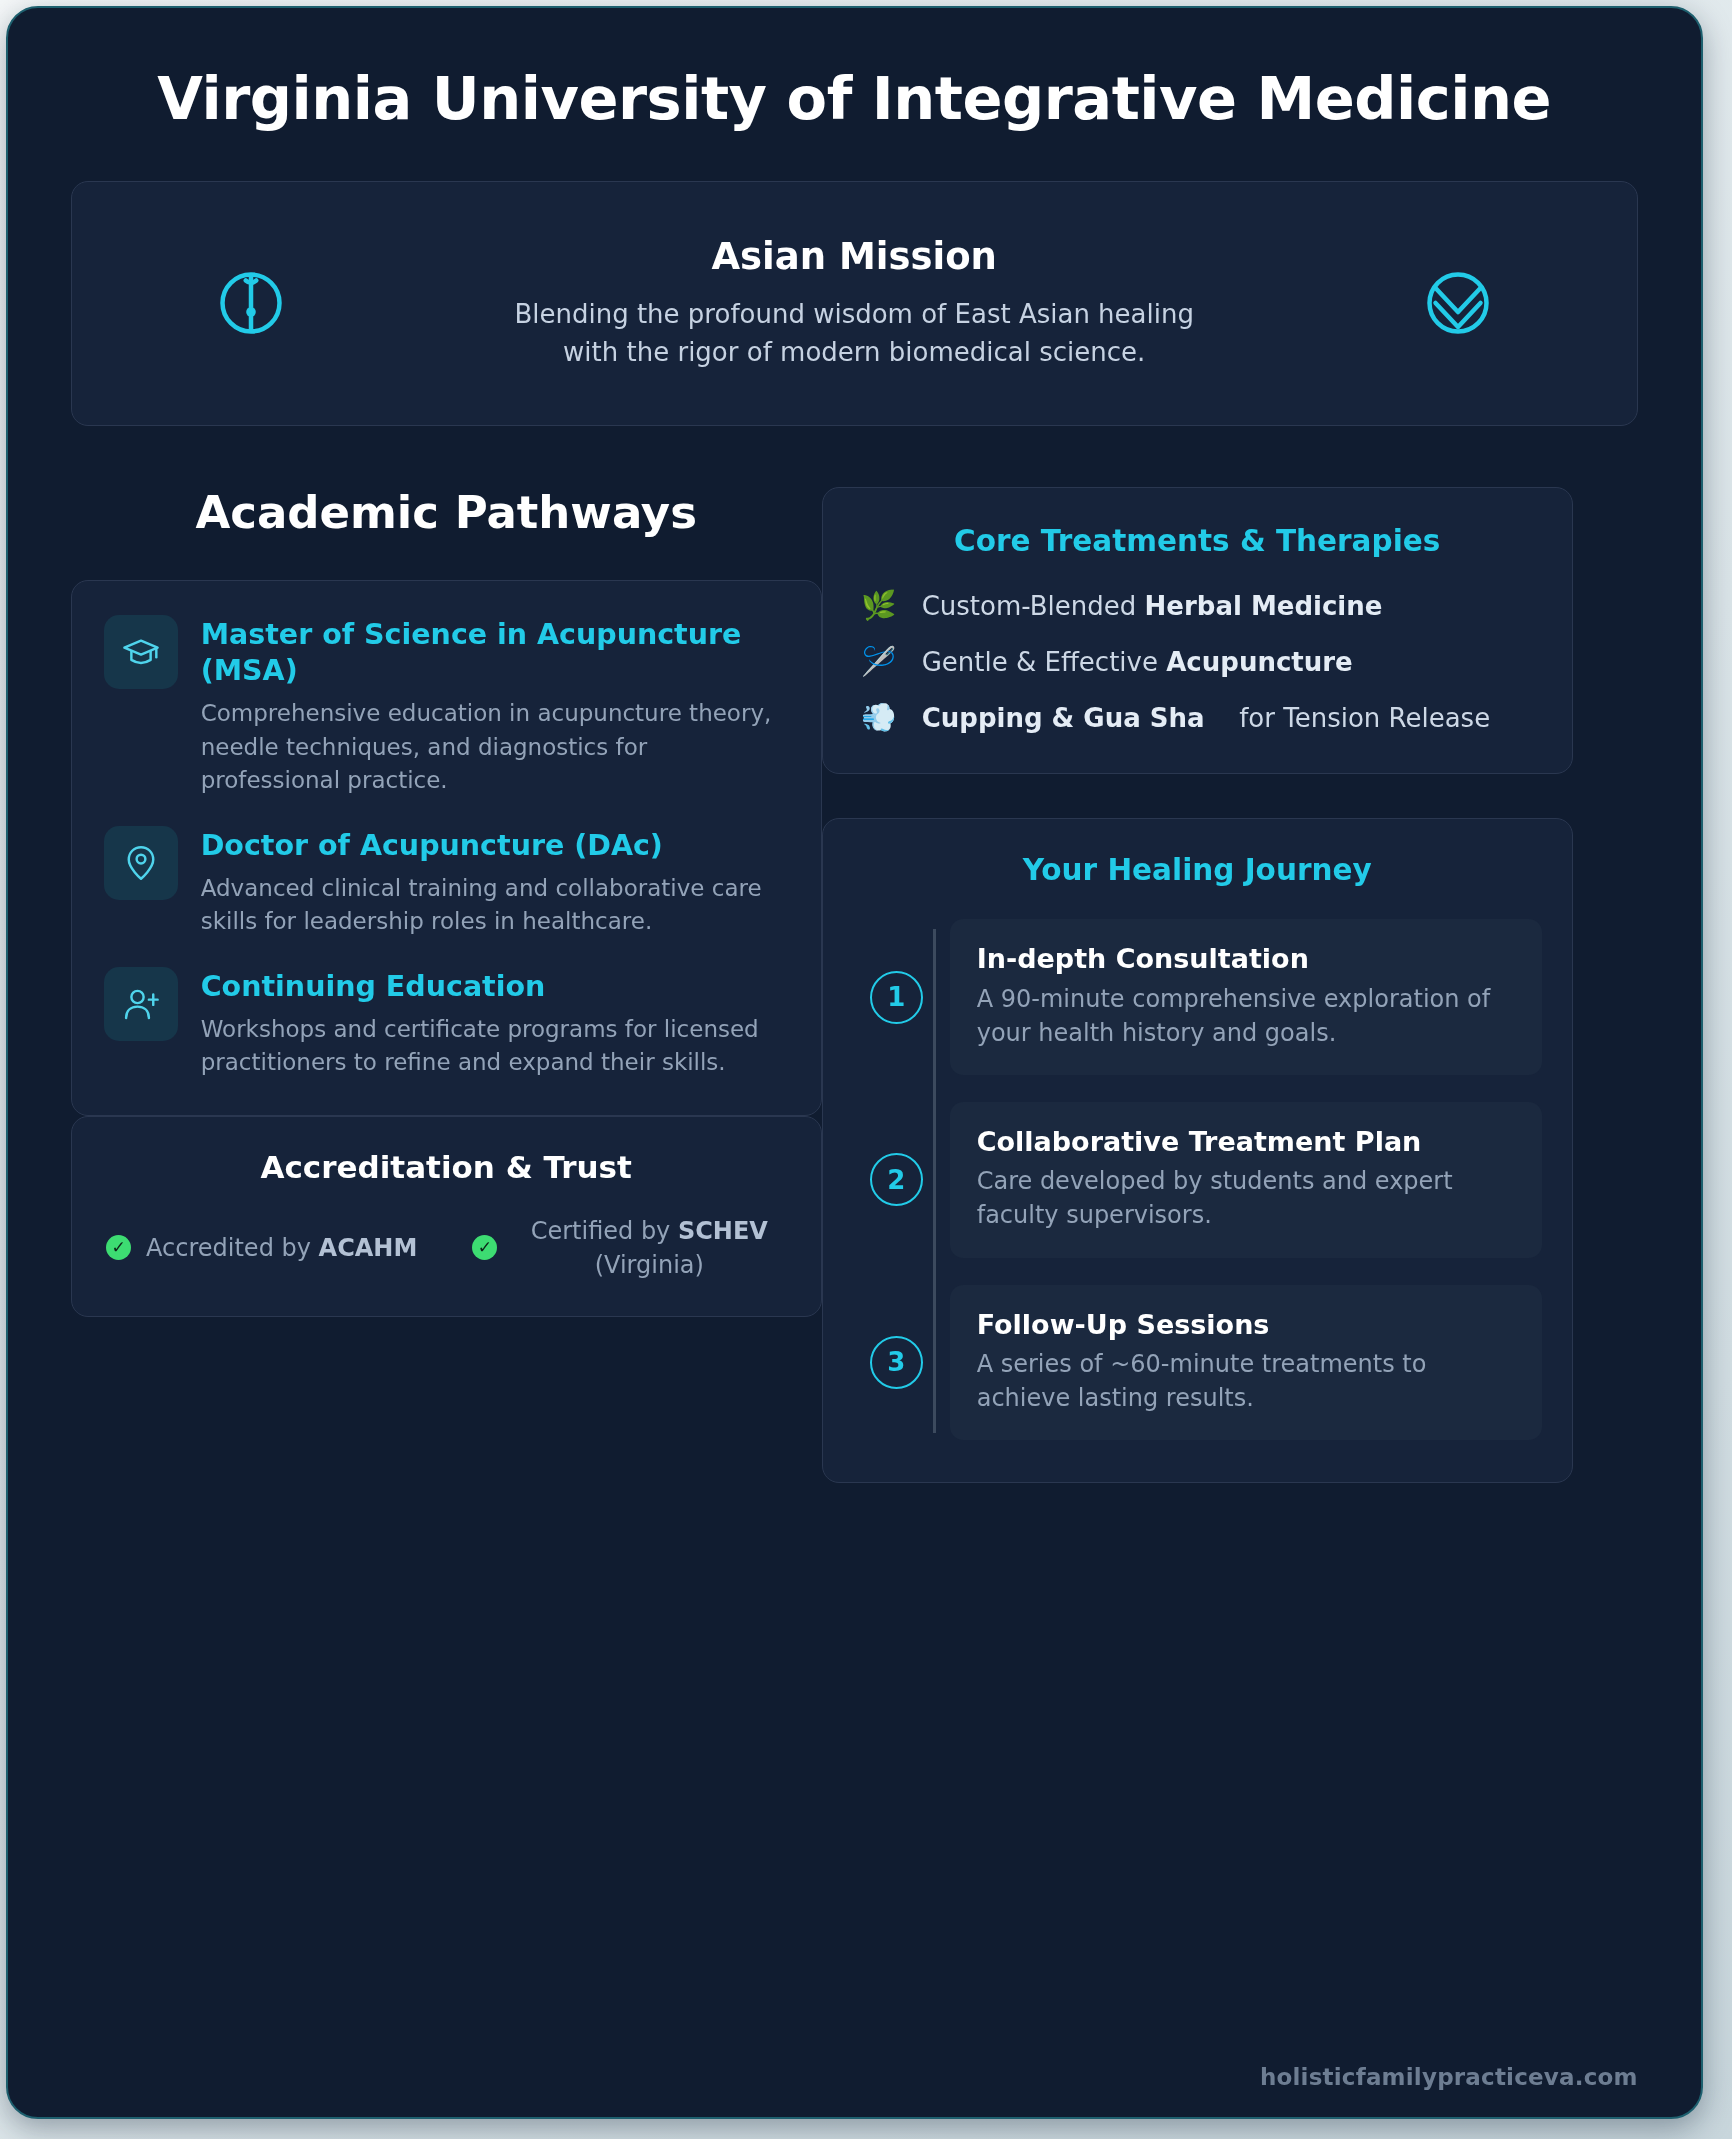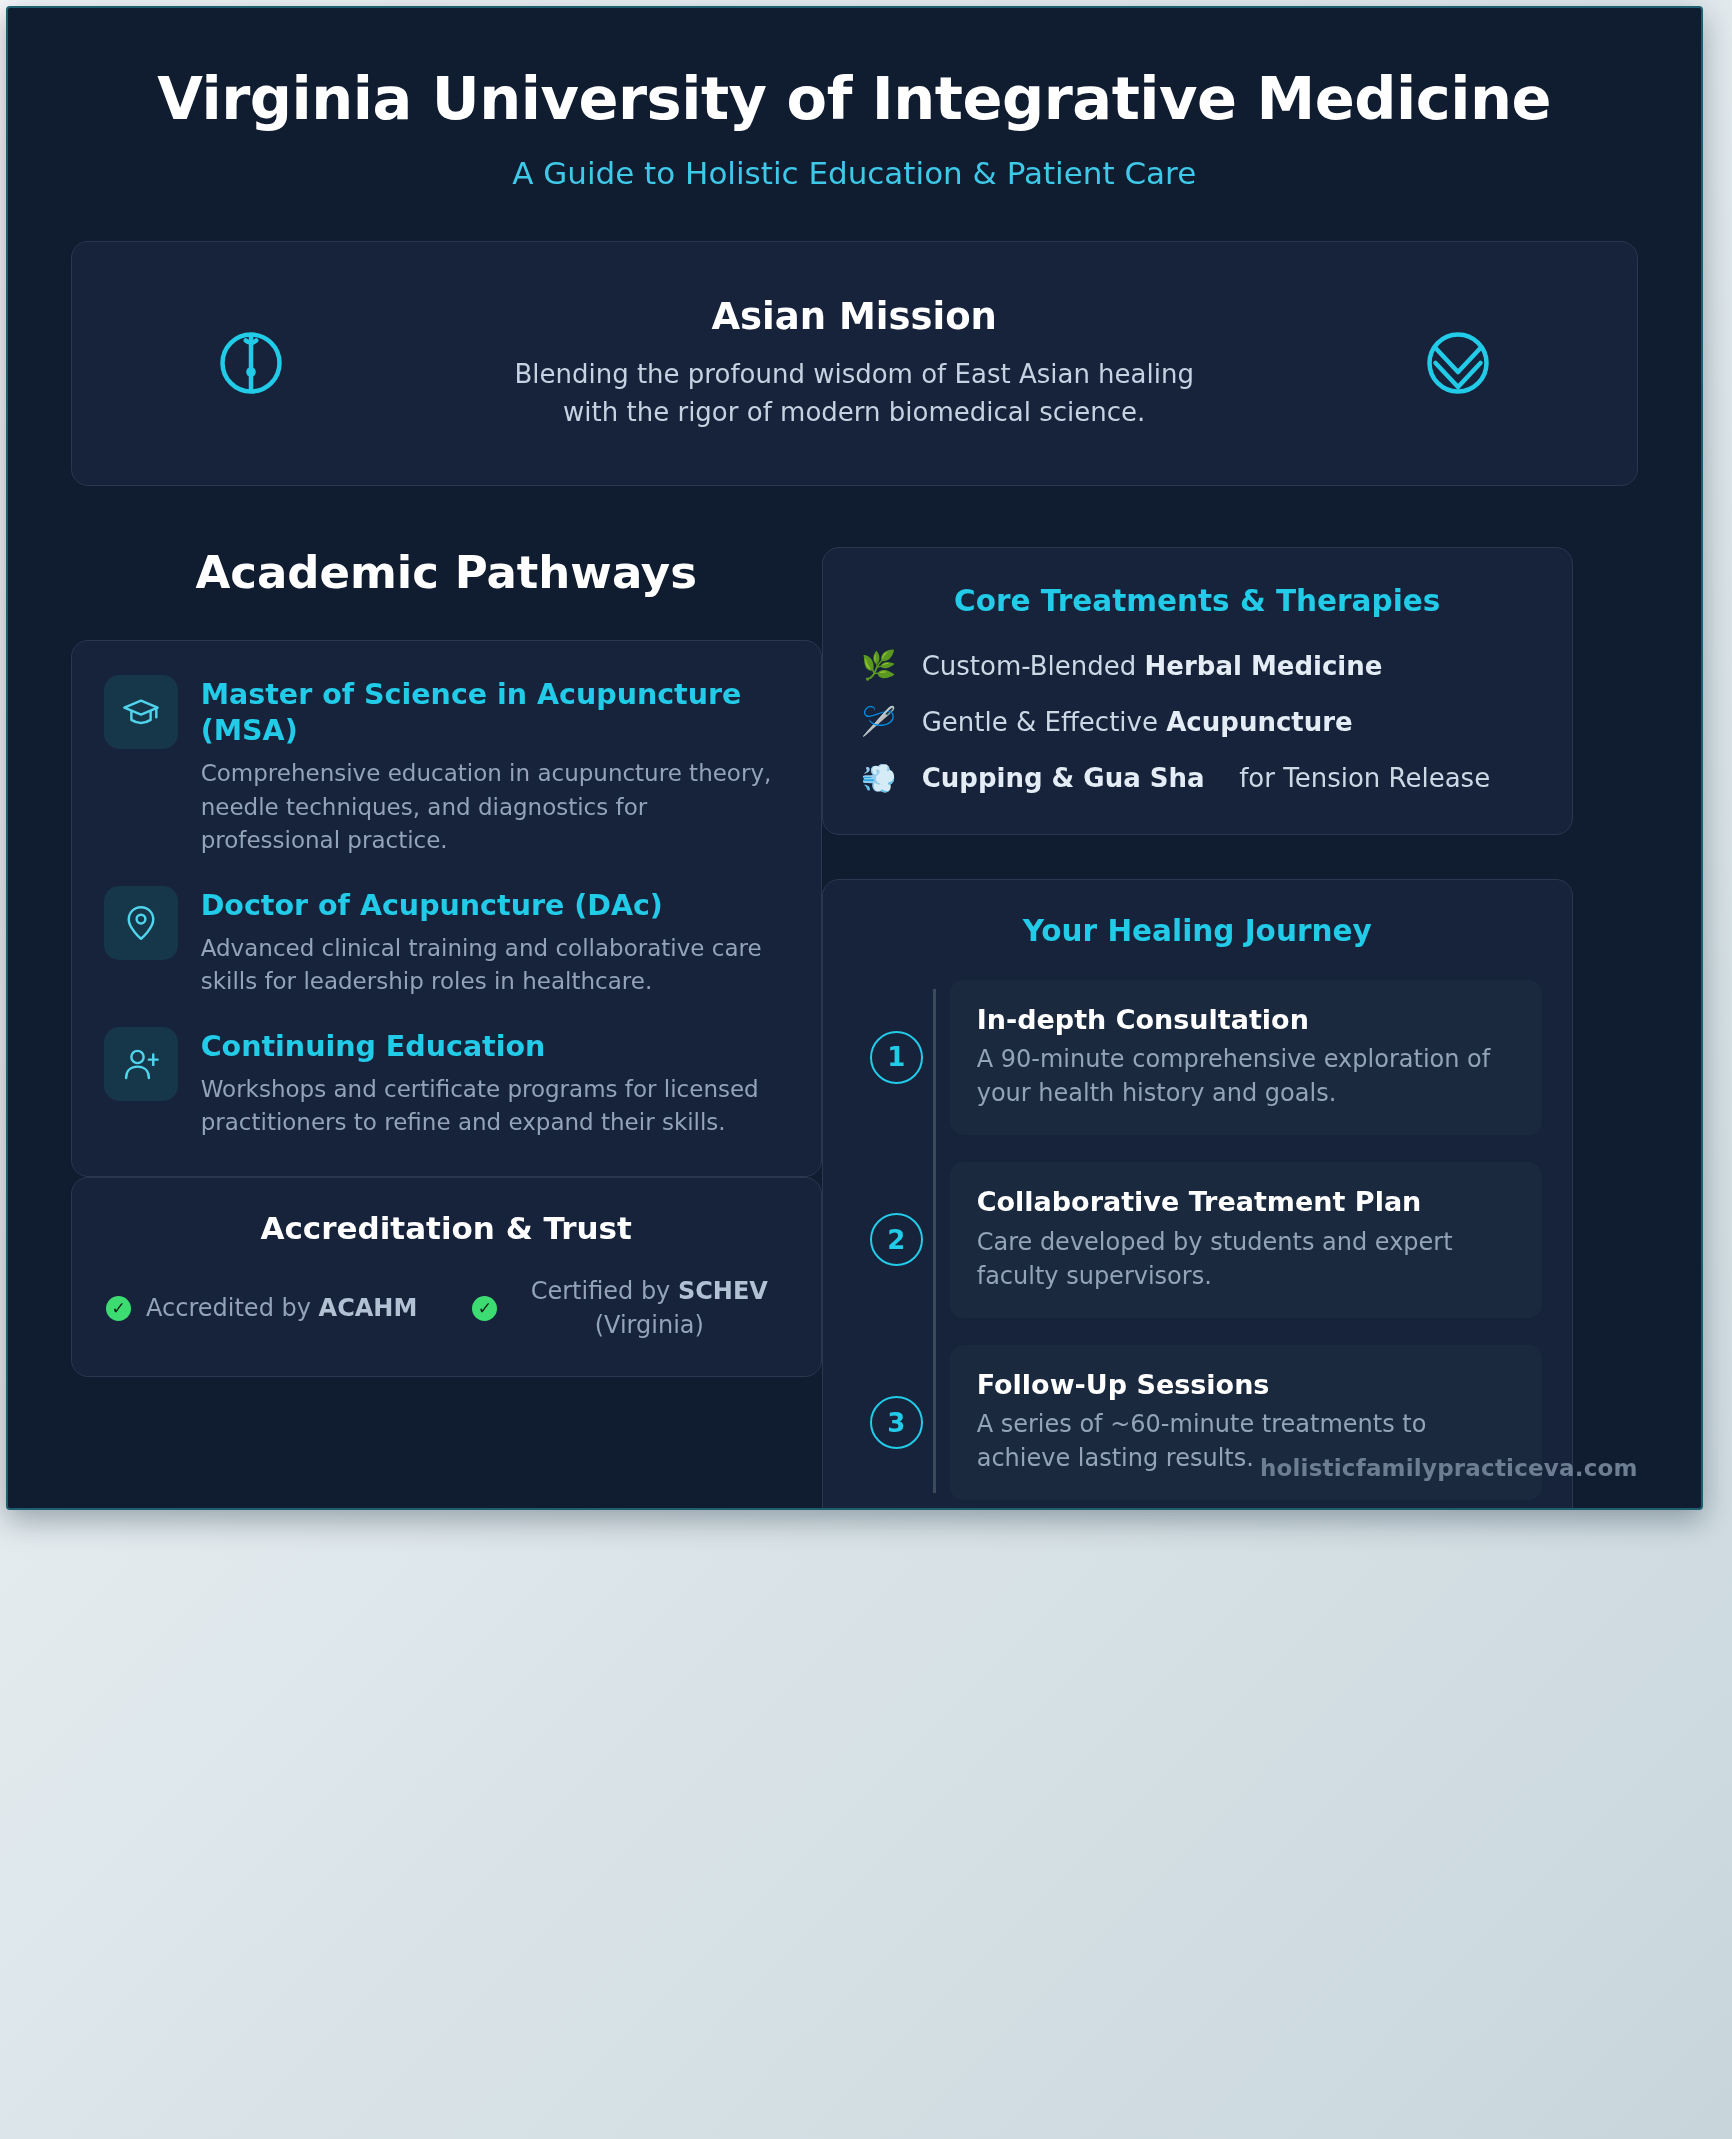--- a/index.html
+++ b/index.html
@@ -16,25 +16,25 @@
     position: relative;
     width: 1733px;
     height: 2140px;
     box-sizing: border-box;
     padding: 5.7px 30px 21px 5.7px;
   }
 
   .poster {
     position: relative;
     width: 1697px;
-    height: 1504px;
+    height: 2113px;
     box-sizing: border-box;
     background: #101c30;
     border: 2.9px solid #1d5f6e;
-    border-radius: 4px;
+    border-radius: 32px;
     overflow: hidden;
     box-shadow: 0 9.5px 30px rgba(10,25,45,0.35);
   }
 
   .inner {
     position: relative;
     padding: 42px 63px 0 63px;
     height: 100%;
     box-sizing: border-box;
   }
@@ -300,21 +300,20 @@
   }
 </style>
 </head>
 <body>
 
 <div class="page">
   <div class="poster">
     <div class="inner">
 
       <h1 class="title">Virginia University of Integrative Medicine</h1>
-      <div class="subtitle">A Guide to Holistic Education &amp; Patient Care</div>
 
       <div class="mission">
         <span class="mission-icon left">
           <svg viewBox="0 0 48 48" width="72" height="72" fill="none" stroke="#22cbe8" stroke-width="3" stroke-linecap="round" stroke-linejoin="round">
             <circle cx="24" cy="24" r="19"></circle>
             <path d="M24 7 L24 41"></path>
             <circle cx="24" cy="30" r="3.2" fill="#22cbe8" stroke="none"></circle>
             <path d="M20.5 9 Q24 12 27.5 9"></path>
           </svg>
         </span>

